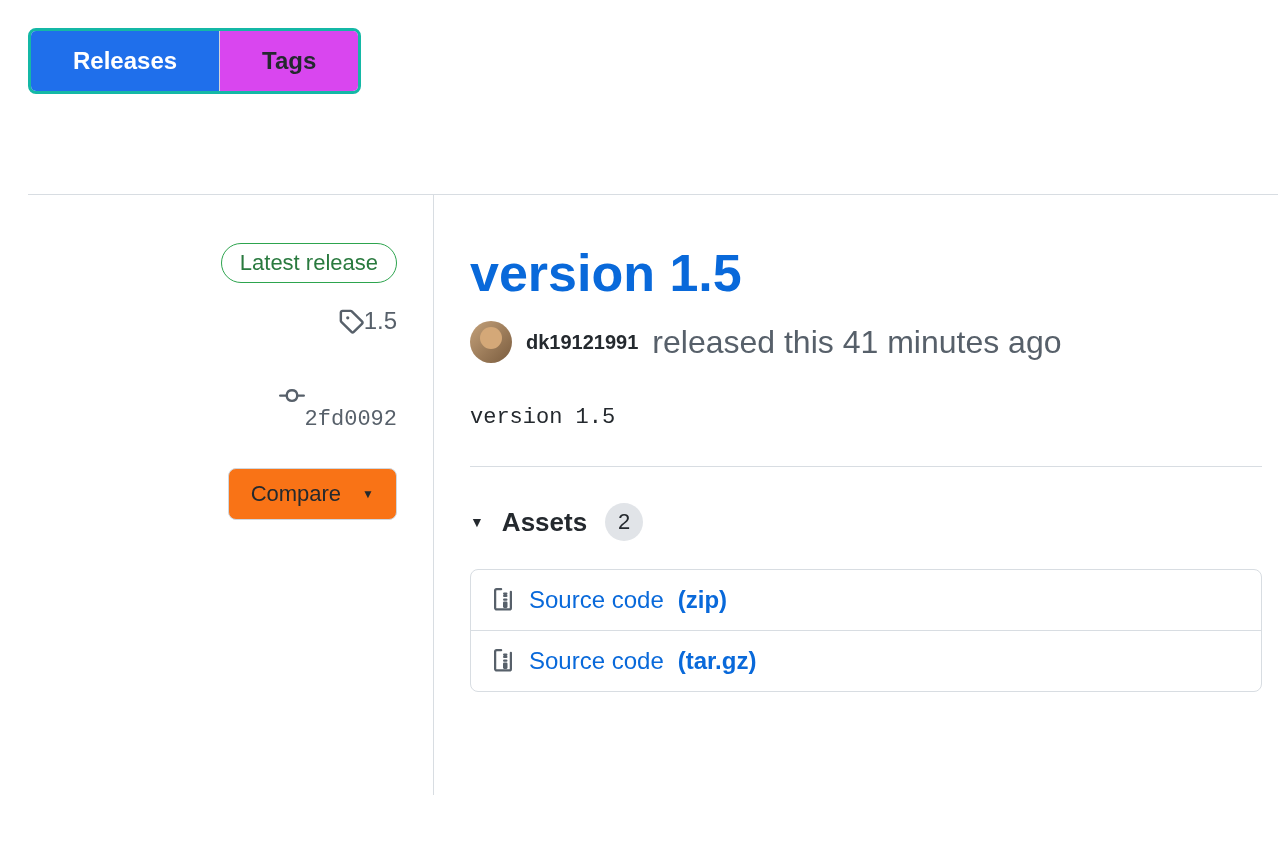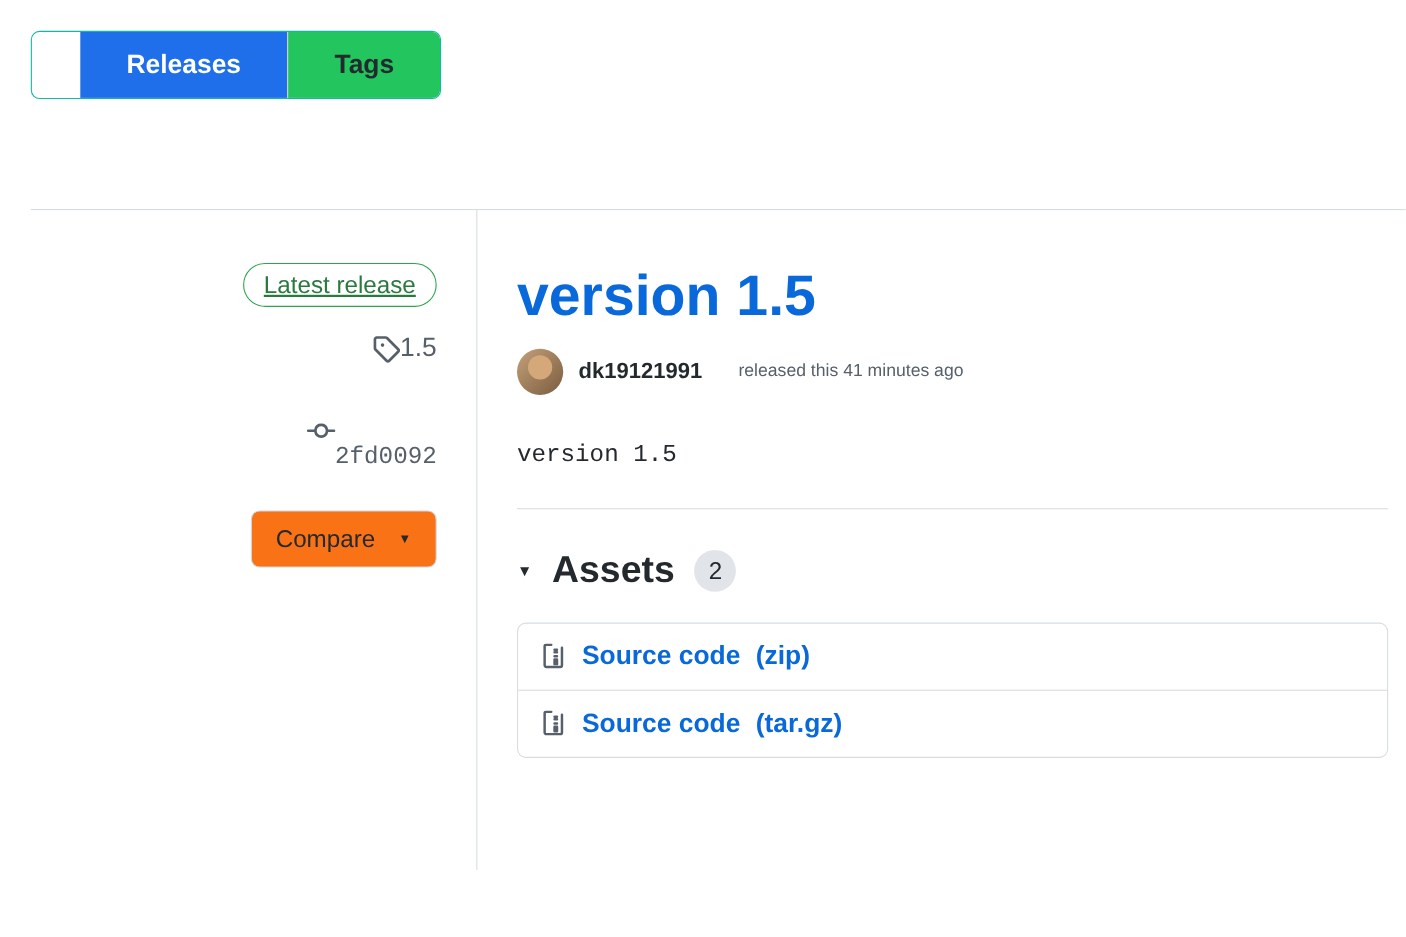--- a/index.html
+++ b/index.html
@@ -12,32 +12,31 @@
       color: #24292e;
       background: #ffffff;
       font-size: 14px;
     }
     .page {
       width: 1278px;
       padding: 28px 0 0 28px;
     }
     .tab-nav {
       display: inline-flex;
-      border: 1px solid #14b8a6;
+      border: 3px solid #14b8a6;
       border-radius: 8px;
       overflow: hidden;
       margin-bottom: 100px;
-      padding-left: 44px;
     }
     .tab {
       padding: 16px 42px;
       font-size: 24px;
       font-weight: 600;
       cursor: pointer;
-      background: #22c55e;
+      background: #d946ef;
       color: #24292e;
       border: none;
     }
     .tab.active {
       background: #1f6feb;
       color: #ffffff;
     }
     .tab:not(.active) {
       border-left: 1px solid #d1d5da;
     }
@@ -55,21 +54,20 @@
       gap: 24px;
       min-height: 600px;
     }
     .latest-badge {
       border: 1.5px solid #2da44e;
       color: #2a7a3f;
       border-radius: 24px;
       padding: 6px 18px;
       font-size: 22px;
       font-weight: 500;
-      text-decoration: underline;
     }
     .tag-row, .commit-row {
       display: flex;
       align-items: center;
       font-size: 24px;
       color: #57606a;
     }
     .tag-icon-svg, .commit-icon-svg {
       fill: #57606a;
     }
@@ -130,23 +128,22 @@
       border-radius: 50%;
       top: 6px;
       left: 10px;
     }
     .username {
       font-size: 20px;
       font-weight: 600;
       color: #24292e;
     }
     .released-text {
-      font-size: 16px;
+      font-size: 32px;
       color: #57606a;
-      margin-left: 19px;
     }
     .description {
       font-family: "SFMono-Regular", Consolas, "Liberation Mono", Menlo, monospace;
       font-size: 22px;
       color: #24292e;
       margin-bottom: 36px;
     }
     .divider-h {
       border: none;
       border-top: 1px solid #d8dde2;
@@ -157,21 +154,21 @@
       align-items: center;
       gap: 18px;
       margin-bottom: 28px;
       cursor: pointer;
     }
     .assets-caret {
       font-size: 14px;
       color: #24292e;
     }
     .assets-label {
-      font-size: 34px;
+      font-size: 26px;
       font-weight: 600;
     }
     .assets-count {
       background: #e1e4e8;
       color: #24292e;
       border-radius: 50%;
       width: 38px;
       height: 38px;
       display: flex;
       align-items: center;
@@ -193,21 +190,21 @@
       cursor: pointer;
     }
     .asset-row:last-child {
       border-bottom: none;
     }
     .zip-icon {
       fill: #57606a;
     }
     .asset-name {
       font-size: 24px;
-      font-weight: 700;
+      font-weight: 400;
       color: #0969da;
     }
     .asset-ext {
       font-size: 24px;
       color: #0969da;
       font-weight: 700;
     }
   </style>
 </head>
 <body>

